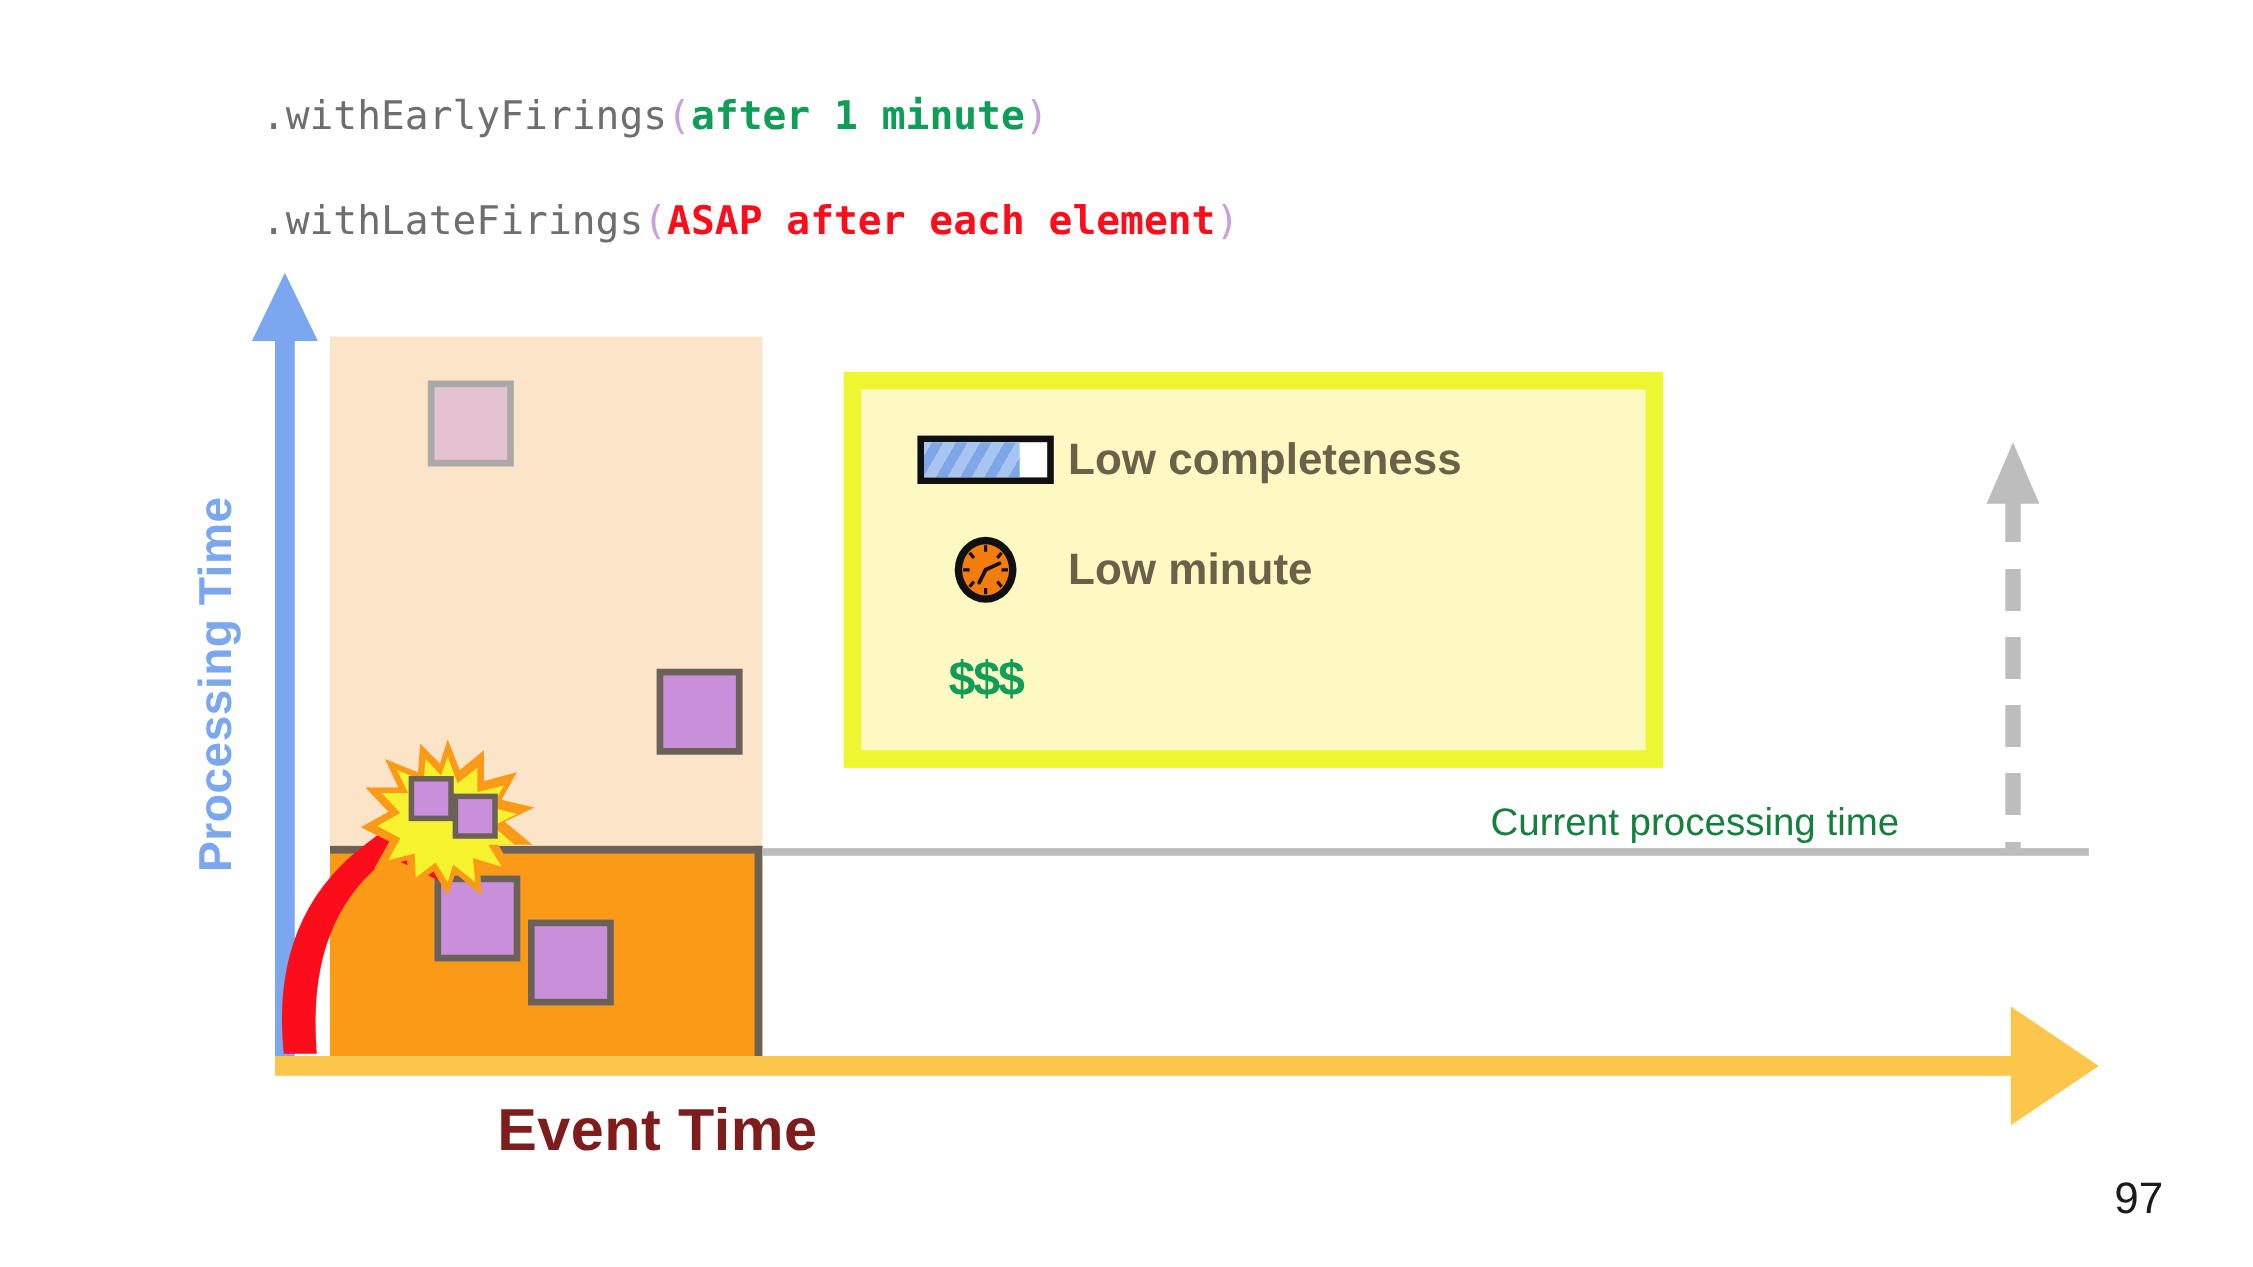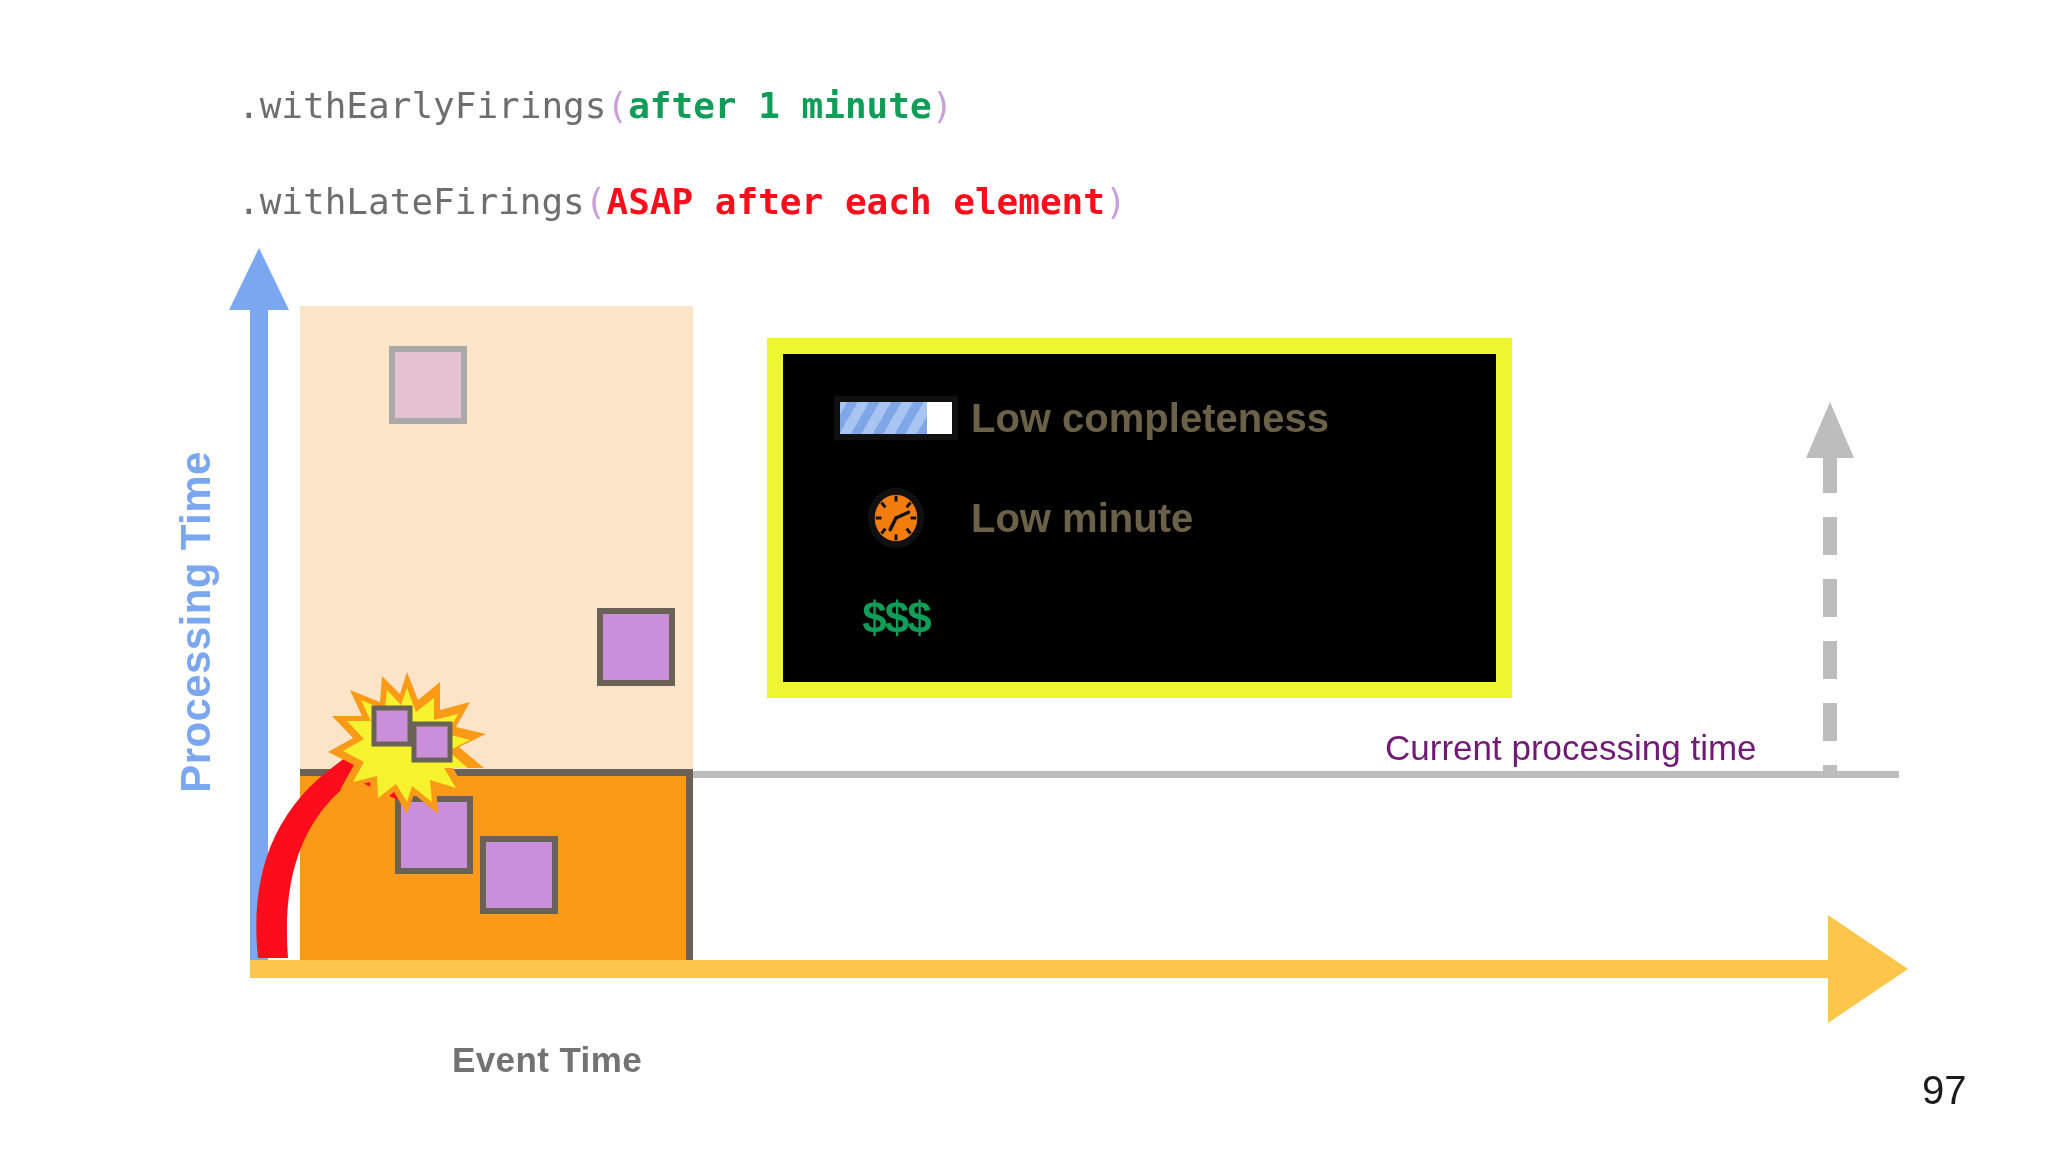--- a/index.html
+++ b/index.html
@@ -106,24 +106,24 @@
     text-align: center;
     transform: rotate(-90deg);
     color: #7aa7f0;
     font-weight: bold;
     font-size: 42px;
     letter-spacing: 0.4px;
   }
   .x-axis-title {
     position: absolute;
     left: 452px;
-    top: 1040px;
-    color: #737373;
+    top: 996px;
+    color: #7f1d1d;
     font-weight: bold;
-    font-size: 35px;
+    font-size: 54px;
     letter-spacing: 0.4px;
   }
 
   
   .sq {
     position: absolute;
     box-sizing: border-box;
     border: 6px solid #6b6257;
   }
   .sq-pink   { background: #e4c2d2; border-color: #a9a9a9; }
@@ -151,23 +151,23 @@
   .cpt-line {
     position: absolute;
     left: 693px;
     top: 771px;
     width: 1206px;
     height: 7px;
     background: #bdbdbd;
   }
   .cpt-label {
     position: absolute;
-    left: 1385px;
+    left: 1355px;
     top: 728px;
-    color: #701a75;
+    color: #15803d;
     font-size: 35px;
     letter-spacing: 0px;
     text-align: right;
   }
   .cpt-dash {
     position: absolute;
     left: 1823px;
     top: 455px;
     width: 14px;
     height: 320px;
@@ -187,21 +187,21 @@
     border-bottom: 56px solid #bdbdbd;
   }
 
   
   .legend {
     position: absolute;
     left: 767px;
     top: 338px;
     width: 745px;
     height: 360px;
-    background: #000000;
+    background: #fef9c3;
     border: 16px solid #eef531;
     box-sizing: border-box;
     display: flex;
     flex-direction: column;
     justify-content: space-around;
     padding: 14px 0 14px 0;
   }
   .legend-row {
     display: flex;
     align-items: center;

